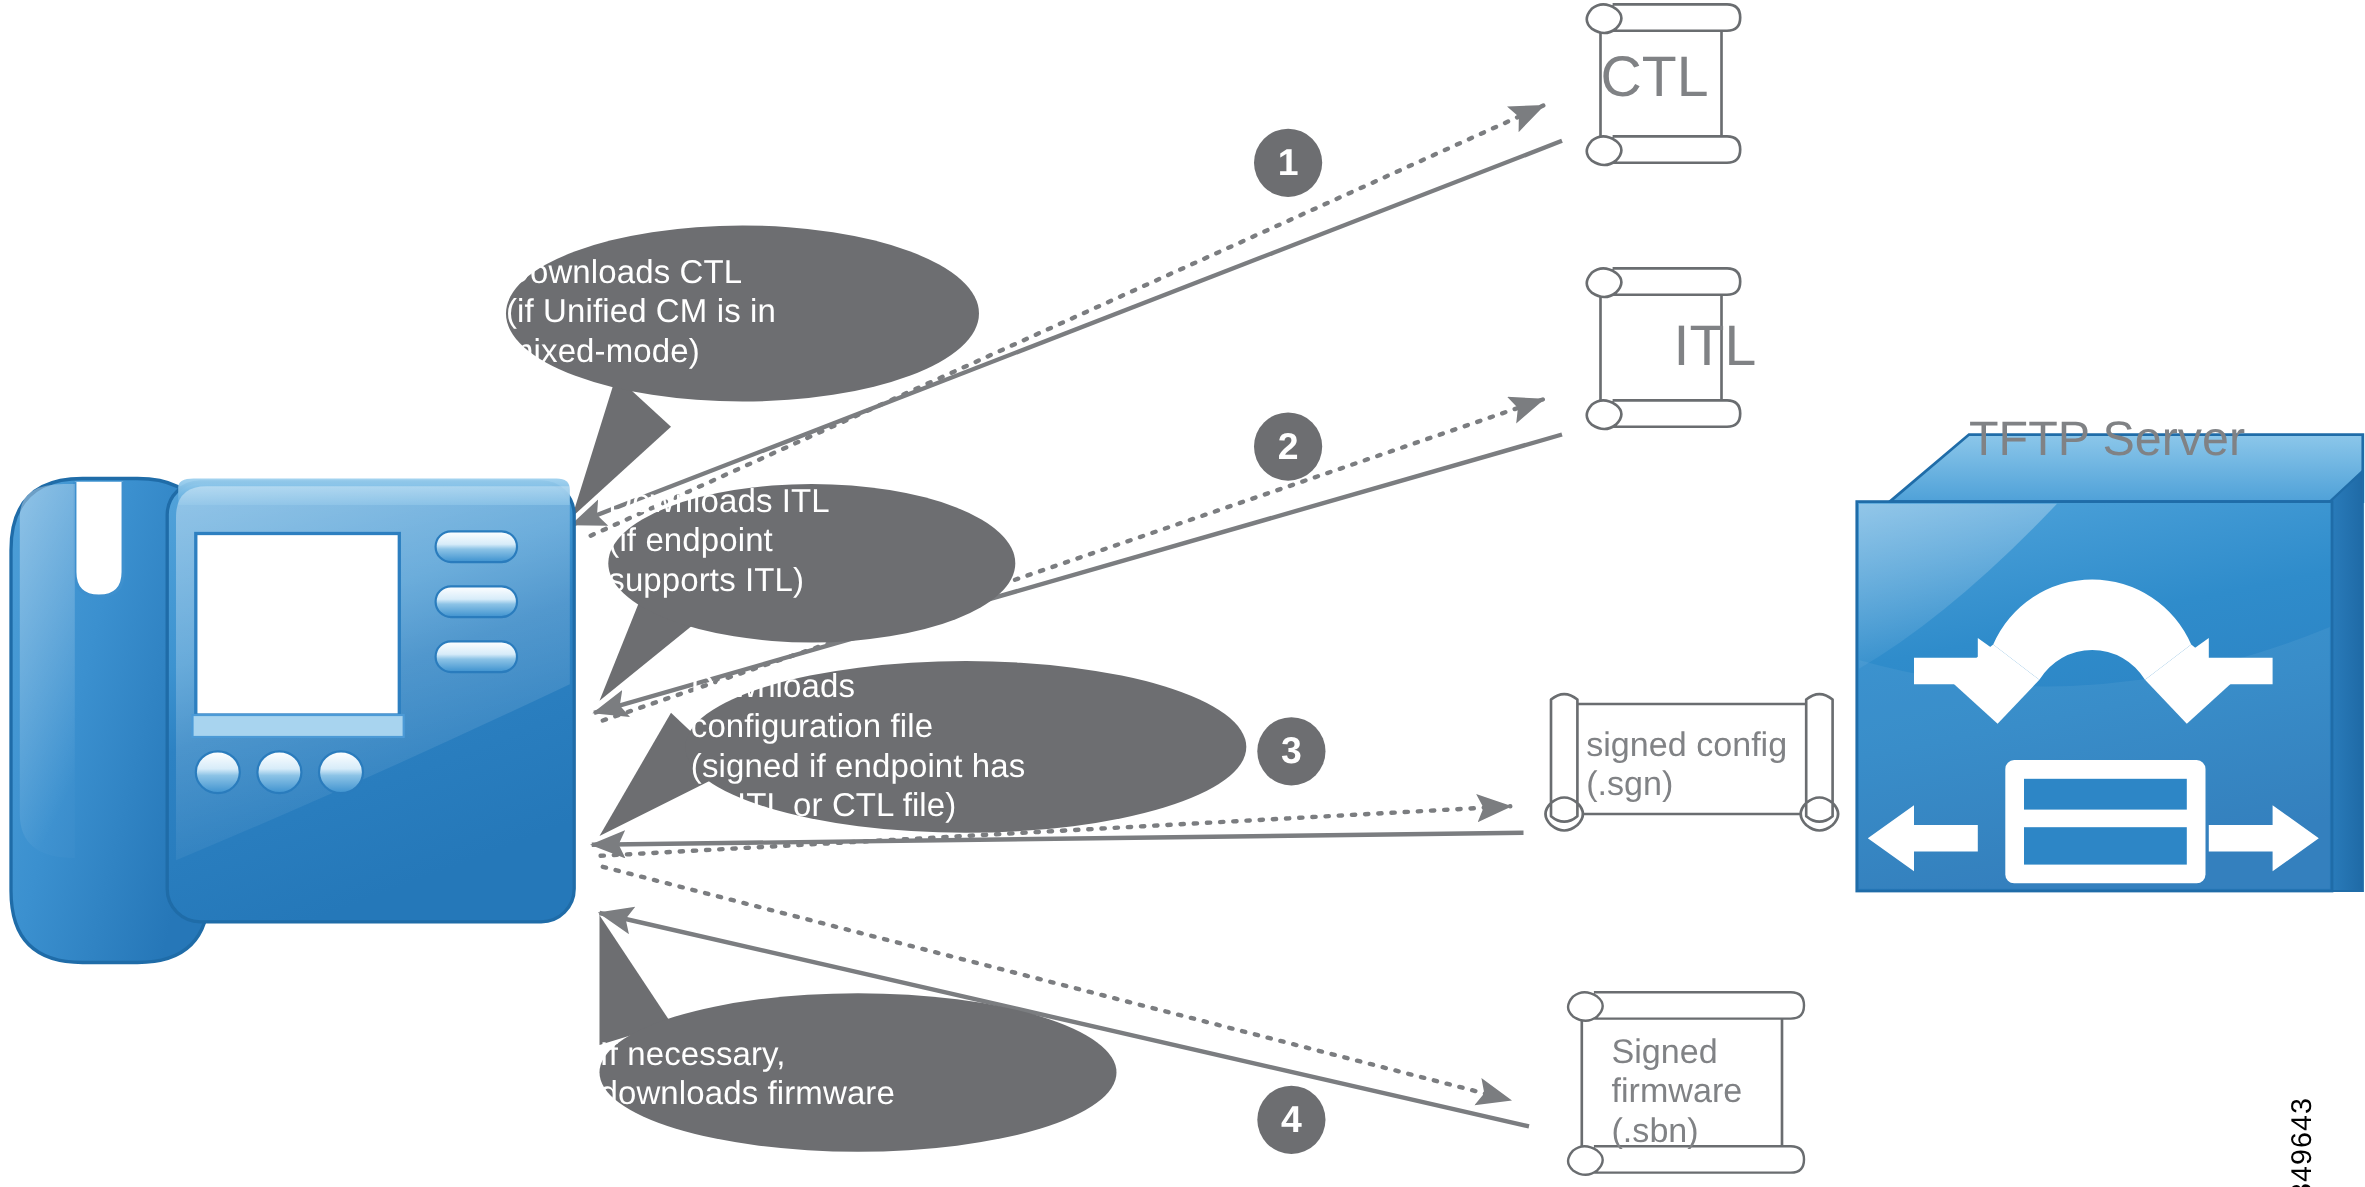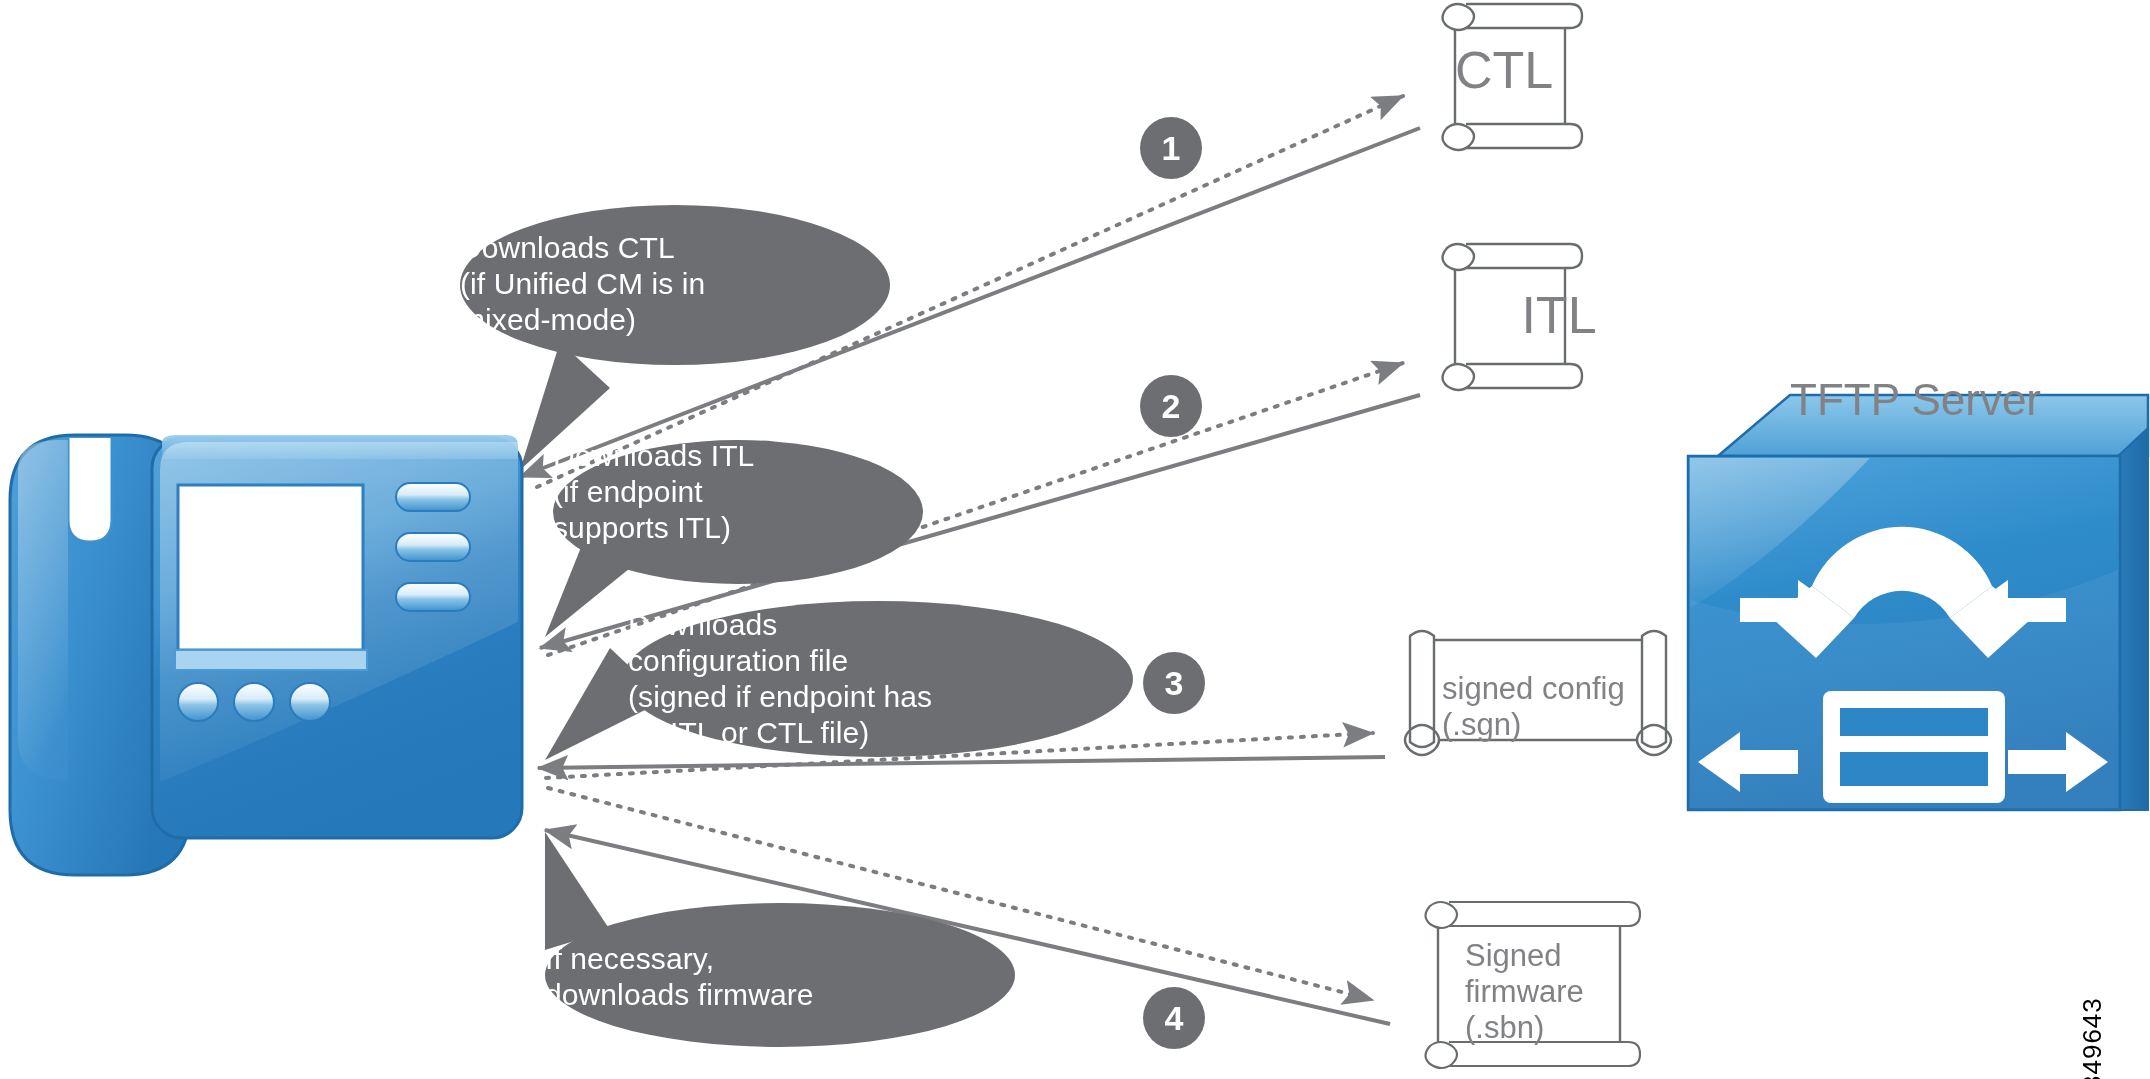--- a/index.html
+++ b/index.html
@@ -292,21 +292,21 @@
 
   <div class="badge-num" style="left:1140px; top:117px;">1</div>
   <div class="badge-num" style="left:1140px; top:375px;">2</div>
   <div class="badge-num" style="left:1143px; top:652px;">3</div>
   <div class="badge-num" style="left:1143px; top:987px;">4</div>
 
   <div class="scroll-label big" style="left:1455px; top:43px; width:96px;">CTL</div>
 
   <div class="scroll-label big" style="left:1455px; top:288px; width:112px;padding-left:48px;">ITL</div>
 
-  <div class="scroll-label small" style="left:1442px; top:659px; width:215px; white-space:pre-line;margin-top:12px;">signed config
+  <div class="scroll-label small" style="left:1442px; top:659px; width:215px; white-space:pre-line;">signed config
 (.sgn)</div>
 
   <div class="scroll-label small" style="left:1465px; top:938px; width:160px; white-space:pre-line;">Signed
 firmware
 (.sbn)</div>
 
   <div class="tftp-title" style="left:1790px; top:375px;">TFTP Server</div>
 
   <div class="fignum" style="left:2108px; top:1059px;">349643</div>
 

